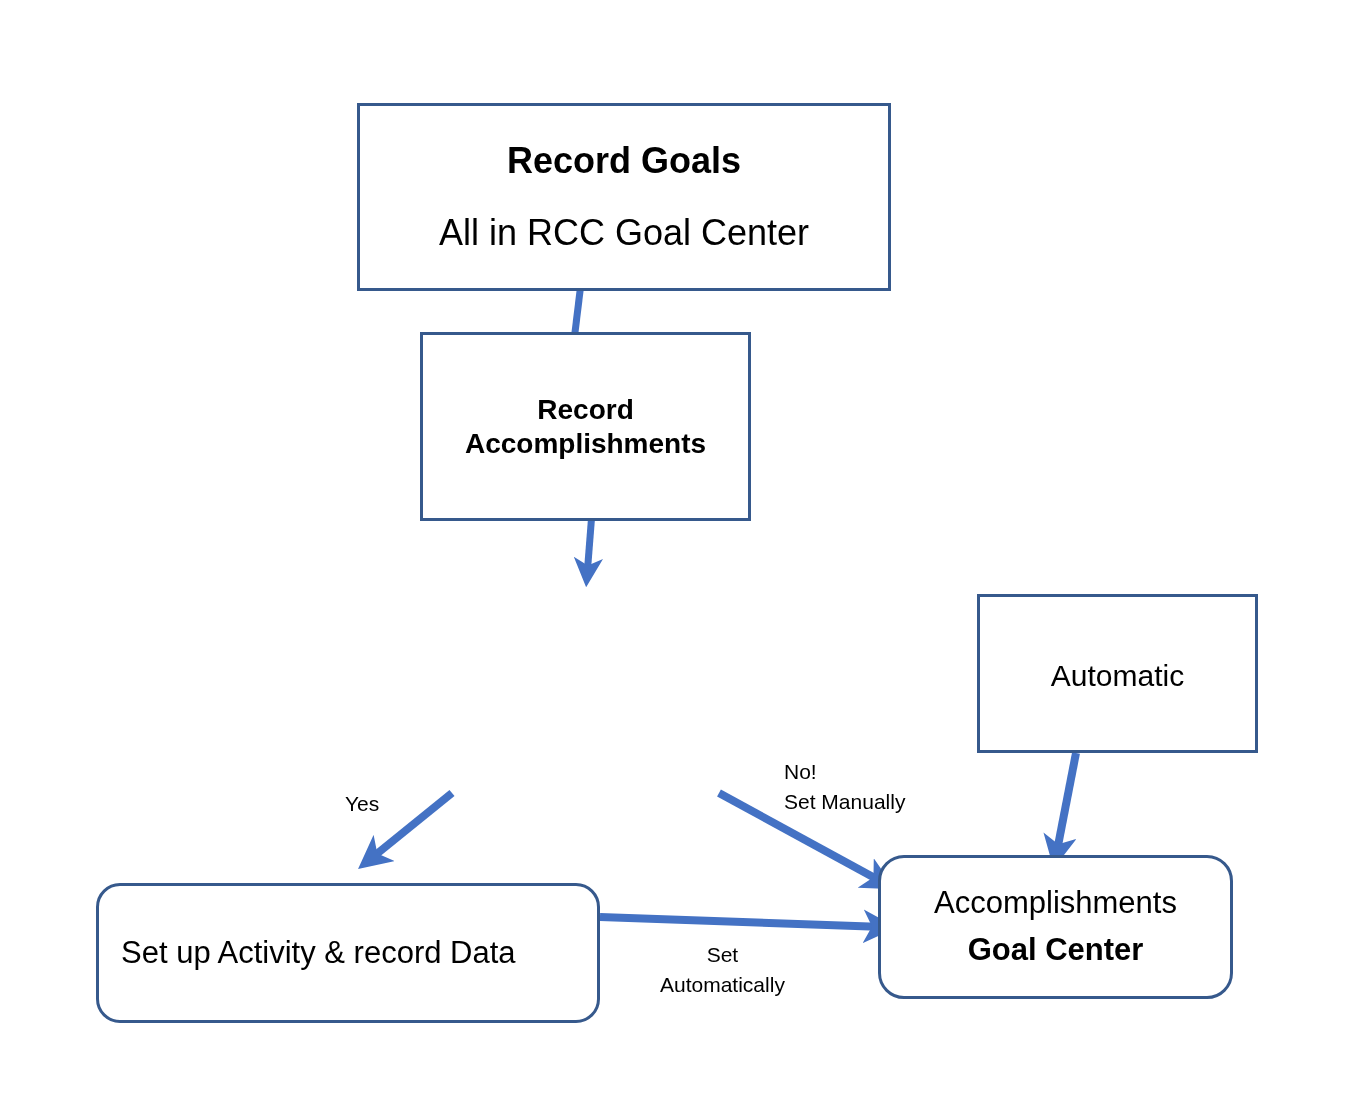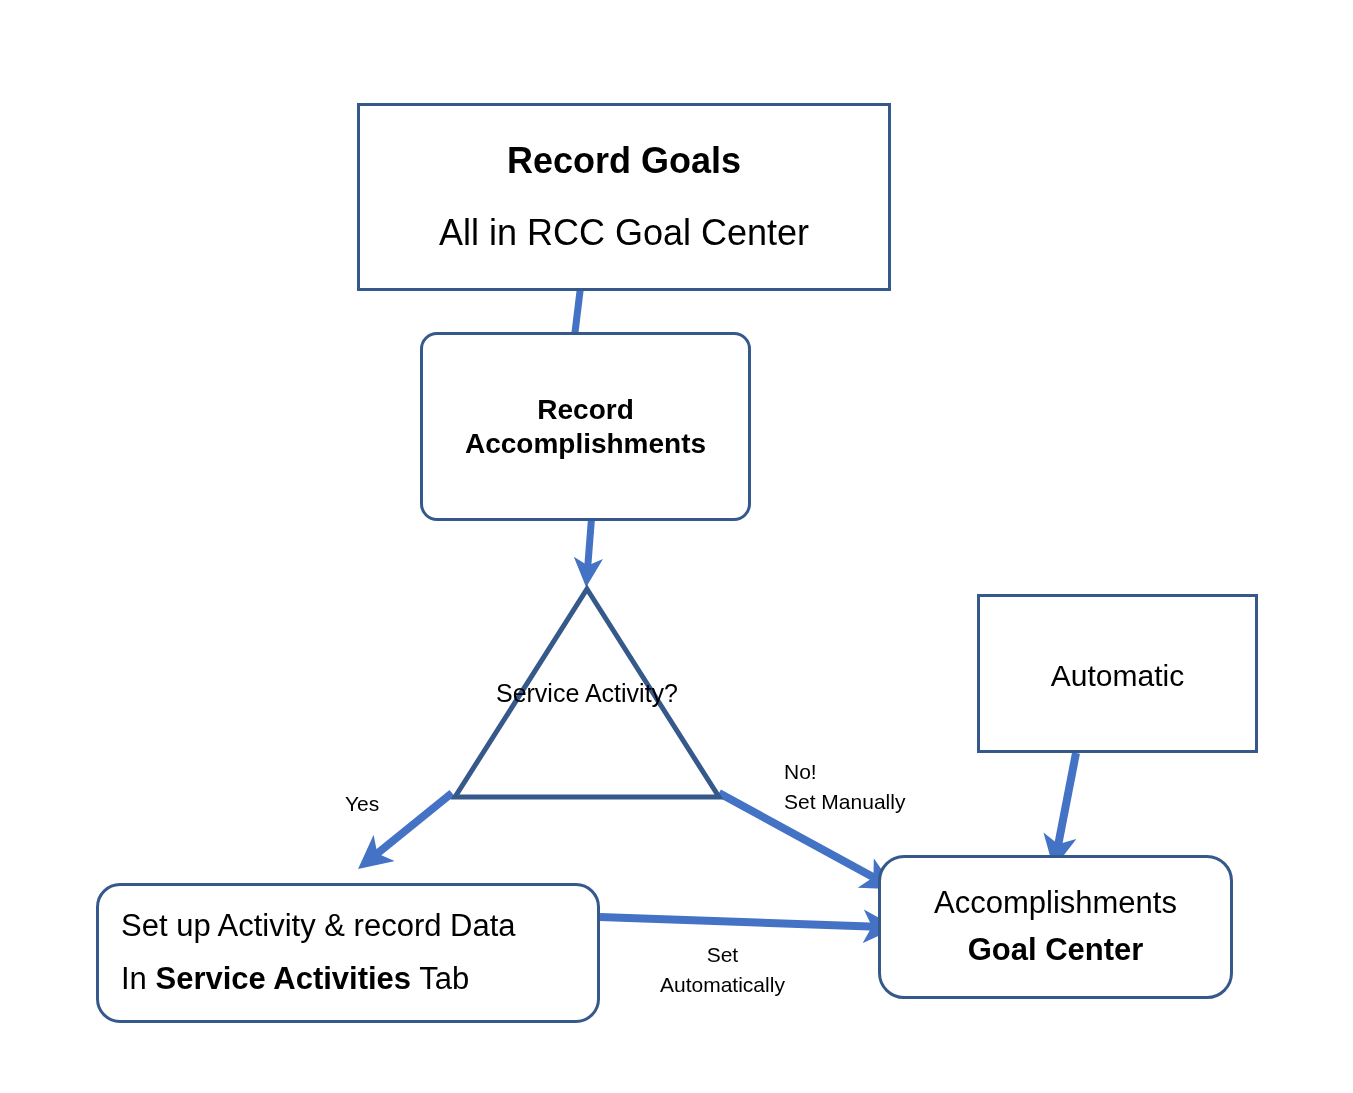--- a/index.html
+++ b/index.html
@@ -47,21 +47,21 @@
 
   
   #node-record-goals {
     left: 357px; top: 103px; width: 534px; height: 188px;
     font-size: 36px;
   }
   #node-record-goals .ln1 { margin-bottom: 30px; }
 
   #node-record-accomplishments {
     left: 420px; top: 332px; width: 331px; height: 189px;
-    font-size: 28px; font-weight: bold; border-radius: 17px;
+    font-size: 28px; font-weight: bold;
   }
 
   #node-ri-data-bank {
     left: 977px; top: 594px; width: 281px; height: 159px;
     font-size: 30px;
   }
   #node-ri-data-bank .ln2 { margin-top: 4px; }
 
   #node-service-activities {
     left: 96px; top: 883px; width: 504px; height: 140px;
@@ -132,37 +132,27 @@
   <div class="node" id="node-record-goals">
     <span class="ln ln1 bold">Record Goals</span>
     <span class="ln ln2">All in RCC Goal Center</span>
   </div>
 
   <div class="node" id="node-record-accomplishments">
     <span class="ln ln1">Record</span>
     <span class="ln ln2">Accomplishments</span>
   </div>
 
-  <div id="node-service-activity-decision">
-    <svg width="278" height="222" viewBox="0 0 278 222" xmlns="http://www.w3.org/2000/svg">
-      <polygon points="139,7 271,215 7,215" fill="#ffffff" stroke="#36598C" stroke-width="5" stroke-linejoin="miter"></polygon>
-    </svg>
-    <div class="tri-label">
-      <span class="ln">Service</span>
-      <span class="ln">Activity?</span>
-    </div>
-  </div>
 
   <div class="node" id="node-ri-data-bank">
     <span class="ln ln2">Automatic</span>
   </div>
 
   <div class="node" id="node-service-activities">
     <span class="ln ln1">Set up Activity &amp; record Data</span>
-    <span class="ln ln2"><span>In </span><span class="bold">Service Activities</span><span> Tab</span></span>
   </div>
 
   <div class="node" id="node-accomplishments-goal-center">
     <span class="ln ln1">Accomplishments</span>
     <span class="ln ln2 bold">Goal Center</span>
   </div>
 
   <div class="edge-label" id="label-yes">
     <span>Yes</span>
   </div>

